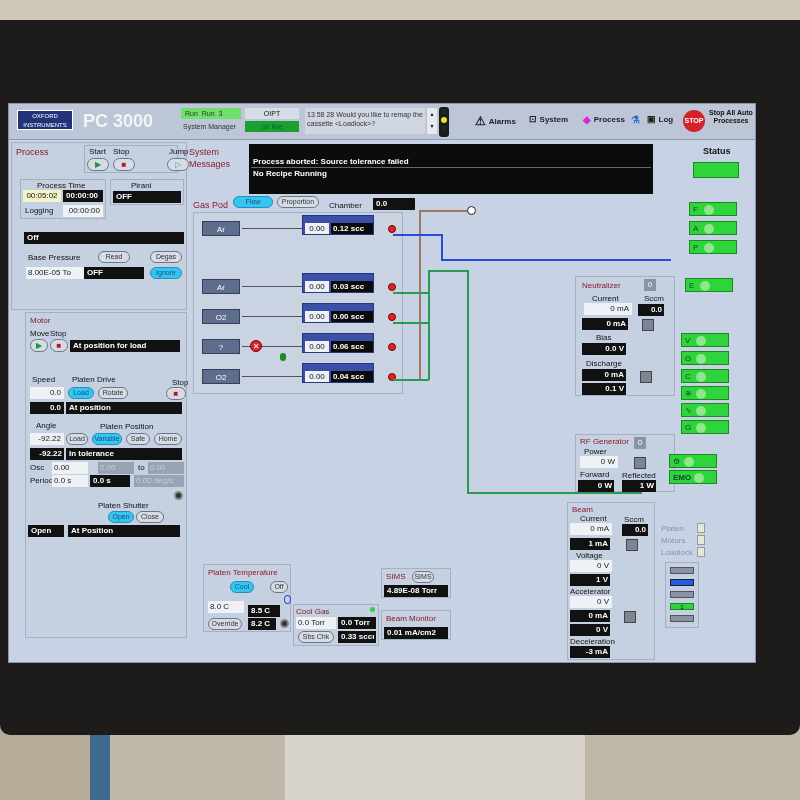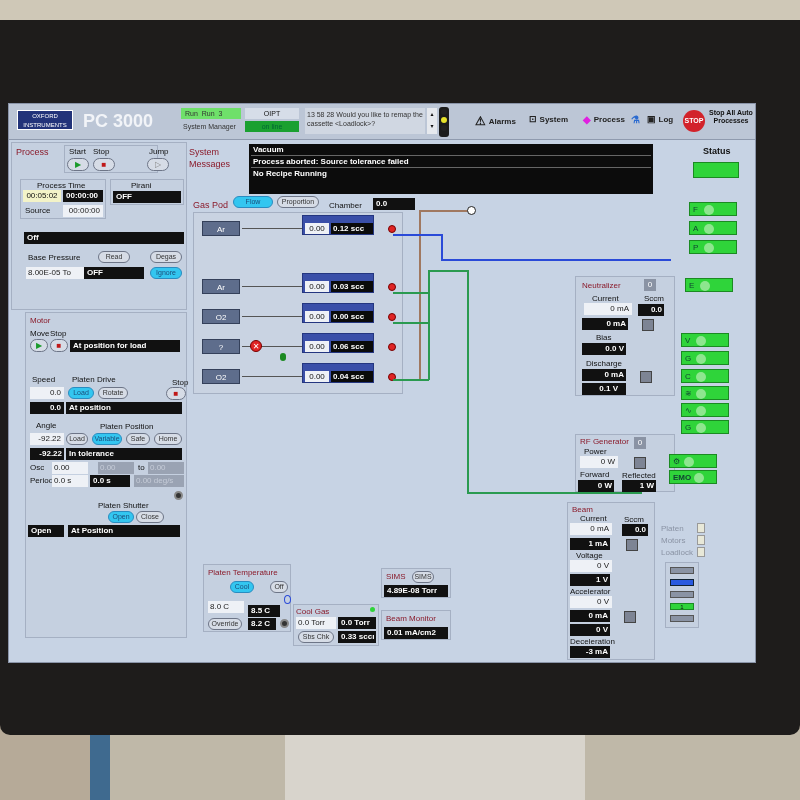--- a/index.html
+++ b/index.html
@@ -88,33 +88,33 @@
     <div class="abs navi" style="left:638px">
         <span style="font-size:9px">▣</span>
         <span>Log</span>
       </div>
     <div class="abs stop">STOP</div>
     <div class="abs stopall">Stop All Auto Processes</div>
   </div>
 
   <div class="abs panel" style="left:2px;top:38px;width:176px;height:168px">
     <div class="abs lbl red" style="left:4px;top:4px;font-size:9px">Process</div>
-    <div class="abs panel" style="left:52px;top:2px;width:94px;height:28px">
+    <div class="abs panel" style="left:72px;top:2px;width:94px;height:28px">
       <div class="abs lbl" style="left:4px;top:1px">Start</div>
       <div class="abs lbl" style="left:28px;top:1px">Stop</div>
       <div class="abs lbl" style="left:84px;top:1px">Jump</div>
       <div class="abs ico-btn" style="left:2px;top:12px;color:#1a9a2a"><span>▶</span></div>
       <div class="abs ico-btn" style="left:28px;top:12px;color:#c01818"><span>■</span></div>
       <div class="abs ico-btn" style="left:82px;top:12px;color:#888"><span>▷</span></div>
     </div>
     <div class="abs panel" style="left:8px;top:36px;width:86px;height:40px">
       <div class="abs lbl" style="left:16px;top:1px">Process Time</div>
       <div class="abs" style="left:2px;top:10px;width:38px;height:12px;background:#f3f3c8;font-size:8px;line-height:12px;text-align:center">00:05:02</div>
       <div class="abs blk" style="left:42px;top:10px;width:40px">00:00:00</div>
-      <div class="abs lbl" style="left:4px;top:26px">Source</div>
+      <div class="abs lbl" style="left:4px;top:26px">Logging</div>
       <div class="abs wht" style="left:42px;top:25px;width:40px">00:00:00</div>
     </div>
     <div class="abs panel" style="left:98px;top:36px;width:74px;height:26px">
       <div class="abs lbl" style="left:20px;top:1px">Pirani</div>
       <div class="abs blk" style="left:2px;top:11px;width:68px">OFF</div>
     </div>
     <div class="abs blk" style="left:12px;top:89px;width:160px">Off</div>
     <div class="abs lbl" style="left:16px;top:110px">Base Pressure</div>
     <div class="abs pill" style="left:86px;top:108px;width:32px">Read</div>
     <div class="abs pill" style="left:138px;top:108px;width:32px">Degas</div>
@@ -167,21 +167,20 @@
     <div class="abs pill" style="left:110px;top:198px;width:28px">Close</div>
     <div class="abs blk" style="left:2px;top:212px;width:36px">Open</div>
     <div class="abs blk" style="left:42px;top:212px;width:112px">At Position</div>
   </div>
 
   <div class="abs lbl red" style="left:180px;top:42px;line-height:12px;font-size:9px">
       <div>System</div>
       <div>Messages</div>
     </div>
   <div class="abs" style="left:240px;top:40px;width:404px;height:50px;background:#0c0c0c">
-    <div class="abs" style="left:2px;top:1px;width:400px;height:11px;color:#fff;font-weight:bold;font-size:8px;border-bottom:1px solid #666;padding-left:2px">Vacuum</div>
     <div class="abs" style="left:2px;top:25px;width:400px;height:11px;color:#fff;font-weight:bold;font-size:8px;padding-left:2px">No Recipe Running</div>
     <div class="abs" style="left:2px;top:13px;width:400px;height:11px;color:#fff;font-weight:bold;font-size:8px;border-bottom:1px solid #666;padding-left:2px">Process aborted: Source tolerance failed</div>
   </div>
 
   <div class="abs lbl red" style="left:184px;top:96px;font-size:9px">Gas Pod</div>
   <div class="abs pill on" style="left:224px;top:92px;width:40px">Flow</div>
   <div class="abs pill" style="left:268px;top:92px;width:42px">Proportion</div>
   <div class="abs lbl" style="left:320px;top:97px">Chamber</div>
   <div class="abs blk" style="left:364px;top:94px;width:42px">0.0</div>
 
@@ -253,21 +252,21 @@
     <div class="abs lbl" style="left:68px;top:17px">Sccm</div>
     <div class="abs wht" style="left:8px;top:26px;width:48px">0 mA</div>
     <div class="abs blk" style="left:62px;top:27px;width:26px;text-align:right;padding-right:2px">0.0</div>
     <div class="abs blk" style="left:6px;top:41px;width:46px;text-align:right;padding-right:2px">0 mA</div>
     <div class="abs sq" style="left:66px;top:42px"></div>
     <div class="abs lbl" style="left:20px;top:56px">Bias</div>
     <div class="abs blk" style="left:6px;top:66px;width:44px;text-align:right;padding-right:2px">0.0 V</div>
     <div class="abs lbl" style="left:10px;top:82px">Discharge</div>
     <div class="abs blk" style="left:6px;top:92px;width:44px;text-align:right;padding-right:2px">0 mA</div>
     <div class="abs sq" style="left:64px;top:94px"></div>
-    <div class="abs blk" style="left:6px;top:106px;width:44px;text-align:right;padding-right:8px">0.1 V</div>
+    <div class="abs blk" style="left:6px;top:106px;width:44px;text-align:right;padding-right:2px">0.1 V</div>
   </div>
 
   <div class="abs panel" style="left:566px;top:330px;width:100px;height:58px">
     <div class="abs lbl red" style="left:4px;top:2px">RF Generator</div>
     <div class="abs" style="left:58px;top:2px;width:12px;height:12px;background:#8a93a4;color:#fff;font-size:8px;text-align:center;line-height:12px">0</div>
     <div class="abs lbl" style="left:8px;top:12px">Power</div>
     <div class="abs wht" style="left:4px;top:21px;width:38px">0 W</div>
     <div class="abs sq" style="left:58px;top:22px"></div>
     <div class="abs lbl" style="left:4px;top:35px">Forward</div>
     <div class="abs lbl" style="left:46px;top:36px">Reflected</div>

